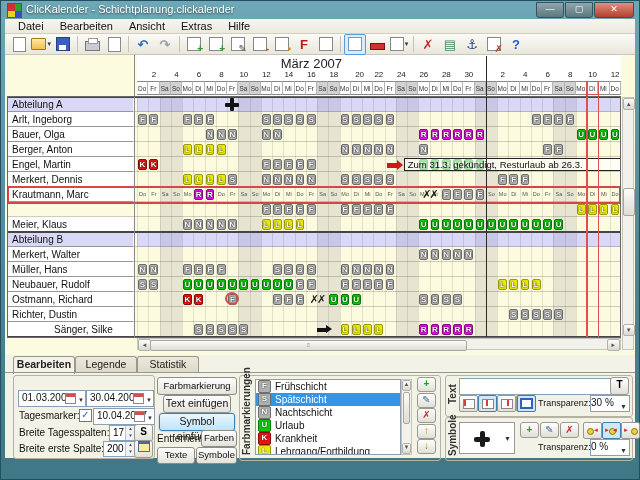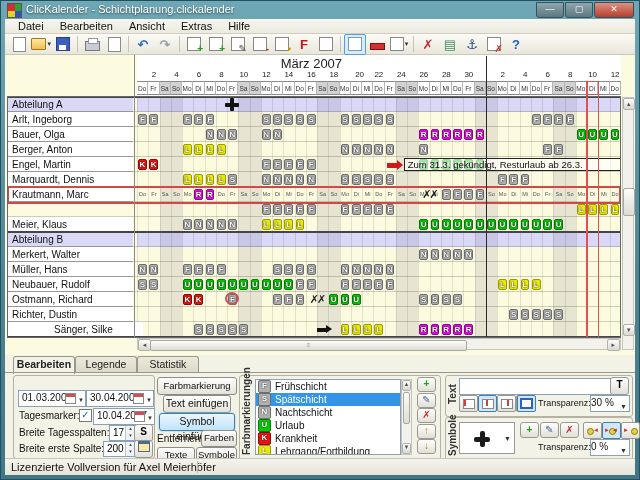--- a/index.html
+++ b/index.html
@@ -409,21 +409,21 @@
         <div class="abs chip" style="left: 430.5px; top: 158.5px; width: 8.75px; height: 11px; background: rgb(6, 200, 6); border-color: rgb(10, 122, 10);">U</div>
         <div class="abs chip" style="left: 441.75px; top: 158.5px; width: 8.75px; height: 11px; background: rgb(6, 200, 6); border-color: rgb(10, 122, 10);">U</div>
         <div class="abs chip" style="left: 453px; top: 158.5px; width: 8.75px; height: 11px; background: rgb(6, 200, 6); border-color: rgb(10, 122, 10);">U</div>
         <div class="abs chip" style="left: 464.25px; top: 158.5px; width: 8.75px; height: 11px; background: rgb(6, 200, 6); border-color: rgb(10, 122, 10);">U</div>
         <div class="abs chip" style="left: 475.5px; top: 158.5px; width: 8.75px; height: 11px; background: rgb(6, 200, 6); border-color: rgb(10, 122, 10);">U</div>
         <div class="abs" style="left: 386.75px; top: 160px; width: 16px; height: 10px;">
           <div style="position: absolute; left: 0px; top: 2.5px; width: 10px; height: 5px; background: rgb(208, 24, 24);"></div>
           <div style="position: absolute; left: 10px; top: 0px; width: 0px; height: 0px; border-top: 5px solid transparent; border-bottom: 5px solid transparent; border-left: 6px solid rgb(208, 24, 24);"></div>
         </div>
         <div class="abs" style="left: 403.75px; top: 158px; width: 217px; height: 13px; background: rgba(255, 255, 255, 0.62); border: 1px solid rgb(34, 34, 34); font: 9.5px / 11px &quot;Liberation Sans&quot;; padding-left: 3px; white-space: nowrap; overflow: hidden; color: rgb(17, 17, 17);">Zum 31.3. gekündigt, Resturlaub ab 26.3.</div>
-        <div class="abs namecell" style="left: 8px; top: 172px; width: 125px; height: 15px; background: rgb(255, 255, 255);">Marquardt, Dennis</div>
+        <div class="abs namecell" style="left: 8px; top: 172px; width: 125px; height: 15px; background: rgb(255, 255, 255);">Merkert, Dennis</div>
         <div class="abs" style="left: 7px; top: 186px; width: 613.75px; height: 1px; background: rgba(0, 0, 0, 0.18);"></div>
         <div class="abs chip" style="left: 183px; top: 173.5px; width: 8.75px; height: 11px; background: rgb(232, 232, 10); border-color: rgb(154, 154, 10);">L</div>
         <div class="abs chip" style="left: 194.25px; top: 173.5px; width: 8.75px; height: 11px; background: rgb(232, 232, 10); border-color: rgb(154, 154, 10);">L</div>
         <div class="abs chip" style="left: 205.5px; top: 173.5px; width: 8.75px; height: 11px; background: rgb(232, 232, 10); border-color: rgb(154, 154, 10);">L</div>
         <div class="abs chip" style="left: 216.75px; top: 173.5px; width: 8.75px; height: 11px; background: rgb(232, 232, 10); border-color: rgb(154, 154, 10);">L</div>
         <div class="abs chip" style="left: 228px; top: 173.5px; width: 8.75px; height: 11px; background: rgb(176, 176, 176); border-color: rgb(110, 110, 110);">S</div>
         <div class="abs chip" style="left: 261.75px; top: 173.5px; width: 8.75px; height: 11px; background: rgb(176, 176, 176); border-color: rgb(110, 110, 110);">N</div>
         <div class="abs chip" style="left: 273px; top: 173.5px; width: 8.75px; height: 11px; background: rgb(176, 176, 176); border-color: rgb(110, 110, 110);">N</div>
         <div class="abs chip" style="left: 284.25px; top: 173.5px; width: 8.75px; height: 11px; background: rgb(176, 176, 176); border-color: rgb(110, 110, 110);">N</div>
         <div class="abs chip" style="left: 295.5px; top: 173.5px; width: 8.75px; height: 11px; background: rgb(176, 176, 176); border-color: rgb(110, 110, 110);">N</div>
@@ -595,21 +595,21 @@
         <div class="abs chip" style="left: 453px; top: 293.5px; width: 8.75px; height: 11px; background: rgb(176, 176, 176); border-color: rgb(110, 110, 110);">S</div>
         <div class="abs" style="left: 224.5px; top: 292px; width: 14px; height: 13px; border: 2px solid rgb(208, 80, 80); border-radius: 50%;"></div>
         <div class="abs" style="left: 305.75px; top: 292px; width: 22.5px; height: 15px; font: bold 11px / 15px &quot;DejaVu Sans&quot;; color: rgb(26, 26, 26); text-align: center; letter-spacing: -2px;">✗✗</div>
         <div class="abs namecell" style="left: 8px; top: 307px; width: 125px; height: 15px; background: rgb(255, 255, 255);">Richter, Dustin</div>
         <div class="abs" style="left: 7px; top: 321px; width: 613.75px; height: 1px; background: rgba(0, 0, 0, 0.18);"></div>
         <div class="abs chip" style="left: 509.25px; top: 308.5px; width: 8.75px; height: 11px; background: rgb(176, 176, 176); border-color: rgb(110, 110, 110);">S</div>
         <div class="abs chip" style="left: 520.5px; top: 308.5px; width: 8.75px; height: 11px; background: rgb(176, 176, 176); border-color: rgb(110, 110, 110);">S</div>
         <div class="abs chip" style="left: 531.75px; top: 308.5px; width: 8.75px; height: 11px; background: rgb(176, 176, 176); border-color: rgb(110, 110, 110);">S</div>
         <div class="abs chip" style="left: 543px; top: 308.5px; width: 8.75px; height: 11px; background: rgb(176, 176, 176); border-color: rgb(110, 110, 110);">S</div>
         <div class="abs chip" style="left: 554.25px; top: 308.5px; width: 8.75px; height: 11px; background: rgb(176, 176, 176); border-color: rgb(110, 110, 110);">S</div>
-        <div class="abs namecell" style="left: 8px; top: 322px; width: 135px; height: 15px; background: rgb(255, 255, 255); padding-left: 46px;">Sänger, Silke</div>
+        <div class="abs namecell" style="left: 8px; top: 322px; width: 125px; height: 15px; background: rgb(255, 255, 255); padding-left: 46px;">Sänger, Silke</div>
         <div class="abs" style="left: 7px; top: 336px; width: 613.75px; height: 1px; background: rgba(0, 0, 0, 0.18);"></div>
         <div class="abs chip" style="left: 194.25px; top: 323.5px; width: 8.75px; height: 11px; background: rgb(176, 176, 176); border-color: rgb(110, 110, 110);">S</div>
         <div class="abs chip" style="left: 205.5px; top: 323.5px; width: 8.75px; height: 11px; background: rgb(176, 176, 176); border-color: rgb(110, 110, 110);">S</div>
         <div class="abs chip" style="left: 216.75px; top: 323.5px; width: 8.75px; height: 11px; background: rgb(176, 176, 176); border-color: rgb(110, 110, 110);">S</div>
         <div class="abs chip" style="left: 228px; top: 323.5px; width: 8.75px; height: 11px; background: rgb(176, 176, 176); border-color: rgb(110, 110, 110);">S</div>
         <div class="abs chip" style="left: 239.25px; top: 323.5px; width: 8.75px; height: 11px; background: rgb(176, 176, 176); border-color: rgb(110, 110, 110);">S</div>
         <div class="abs chip" style="left: 340.5px; top: 323.5px; width: 8.75px; height: 11px; background: rgb(232, 232, 10); border-color: rgb(154, 154, 10);">L</div>
         <div class="abs chip" style="left: 351.75px; top: 323.5px; width: 8.75px; height: 11px; background: rgb(232, 232, 10); border-color: rgb(154, 154, 10);">L</div>
         <div class="abs chip" style="left: 363px; top: 323.5px; width: 8.75px; height: 11px; background: rgb(232, 232, 10); border-color: rgb(154, 154, 10);">L</div>
         <div class="abs chip" style="left: 374.25px; top: 323.5px; width: 8.75px; height: 11px; background: rgb(232, 232, 10); border-color: rgb(154, 154, 10);">L</div>
@@ -795,17 +795,13 @@
           <div class="arr" style="right: 2px;">◄</div>
           <div class="arr" style="left: 1px;">►</div>
         </div>
         <div class="tgl" style="left: 616px; top: 49px;">
           <div class="dot" style="left: 9px;"></div>
           <div class="arr" style="left: 1px;">►</div>
         </div>
       </div>
   </div>
 
-  <div id="statusbar">
-    <span>Lizenzierte Vollversion für Axel Meierhöfer</span>
-    <span id="status-sep"></span>
-  </div>
 </div>
 
 </body></html>

